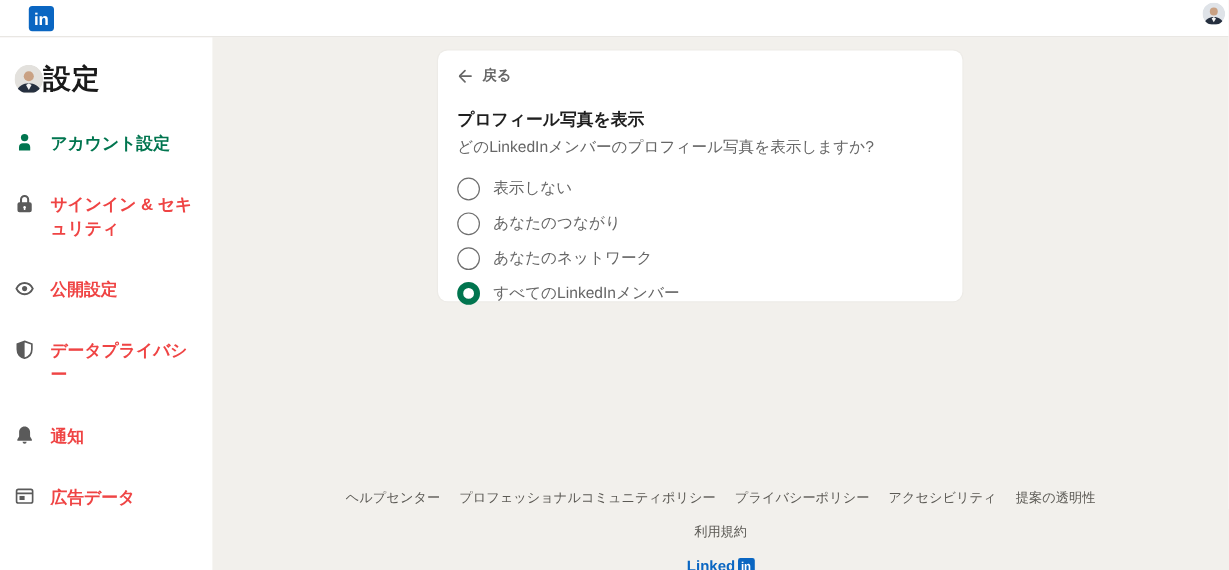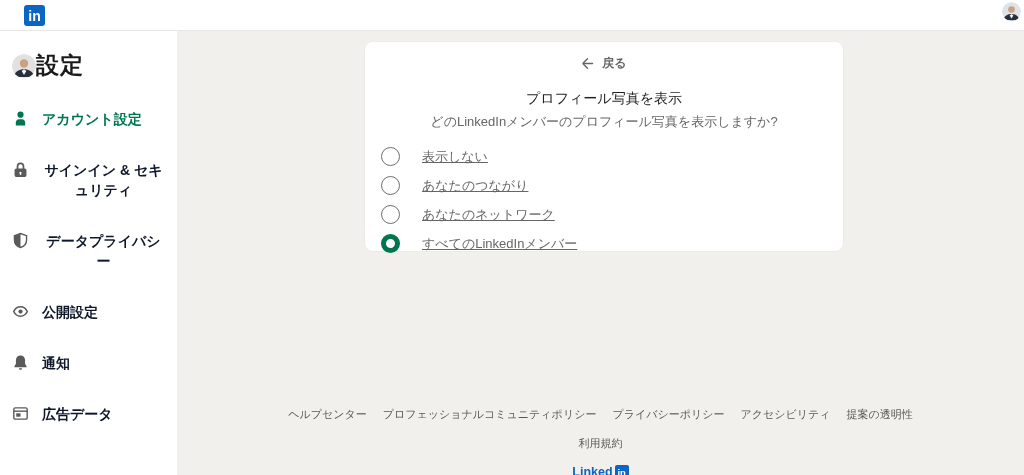--- a/index.html
+++ b/index.html
@@ -1,44 +1,44 @@
 <!DOCTYPE html>
 <html><head>
 <meta charset="utf-8">
 <style>
   * { margin: 0; padding: 0; box-sizing: border-box; }
   body { font-family: "Liberation Sans", "DejaVu Sans", sans-serif; }
-  .screen { position: relative; width: 1024px; height: 475px; background: #f2f0ec; overflow: hidden; text-align: center; }
+  .screen { position: relative; width: 1024px; height: 475px; background: #f2f0ec; overflow: hidden; }
 
   
   .topbar { position: absolute; top: 0; left: 0; right: 0; height: 31px; background: #fff; border-bottom: 1px solid #e9e7e3; z-index: 3; }
   .logo-badge { position: absolute; left: 24px; top: 5px; width: 21px; height: 21px; background: #0a66c2; border-radius: 3px; color: #fff; font-weight: bold; font-size: 14px; display: flex; align-items: center; justify-content: center; cursor: pointer; }
   .topbar-avatar { position: absolute; right: 3px; top: 2px; width: 19px; height: 19px; border-radius: 50%; overflow: hidden; cursor: pointer; }
   .avatar-svg { display: block; width: 100%; height: 100%; }
 
   
   .sidebar { position: absolute; top: 31px; left: 0; bottom: 0; width: 177px; background: #fff; padding: 19px 12px 0 12px; z-index: 2; }
   .sidebar-header { display: flex; align-items: center; margin-bottom: 28px; }
   .sidebar-avatar { width: 24px; height: 24px; border-radius: 50%; overflow: hidden; flex: 0 0 auto; }
   .sidebar-title { font-size: 23px; font-weight: bold; color: #1a1a1a; letter-spacing: 1px; }
   .nav { display: flex; flex-direction: column; gap: 31px; }
-  .nav-item { display: flex; align-items: flex-start; gap: 13px; font-size: 14px; font-weight: bold; line-height: 20px; color: #0f172a; cursor: pointer; }
+  .nav-item { display: flex; align-items: flex-start; gap: 13px; font-size: 14px; font-weight: bold; line-height: 20px; color: #ef4444; cursor: pointer; }
   .nav-icon { flex: 0 0 auto; width: 17px; height: 17px; margin-top: 1px; color: #5a5a5a; }
   .nav-item.active { color: #01754f; }
   .nav-item.active .nav-icon { color: #01754f; }
   .nav-icon svg { display: block; width: 100%; height: 100%; }
 
   
   .main { position: absolute; top: 31px; left: 177px; right: 0; bottom: 0; }
-  .card { position: absolute; left: 188px; top: 11px; width: 478px; height: 209px; background: #fff; border-radius: 8px; padding: 14px 16px; box-shadow: 0 0 0 1px rgba(0,0,0,0.02); }
+  .card { position: absolute; left: 188px; top: 11px; width: 437px; height: 209px; background: #fff; border-radius: 8px; padding: 14px 16px; box-shadow: 0 0 0 1px rgba(0,0,0,0.02); }
   .back-row { display: inline-flex; align-items: center; gap: 8px; color: #666; font-size: 12px; font-weight: bold; cursor: pointer; height: 14px; }
-  .card-title { margin-top: 16px; font-size: 14px; font-weight: normal; color: #1f1f1f; }
+  .card-title { margin-top: 16px; font-size: 14px; font-weight: bold; color: #1f1f1f; }
   .card-subtitle { margin-top: 5px; font-size: 13px; color: #666; }
   .options { margin-top: 16px; display: flex; flex-direction: column; gap: 10px; }
-  .option { display: flex; align-items: center; gap: 22px; height: 19px; font-size: 13px; color: #666; cursor: pointer; text-decoration: underline; }
+  .option { display: flex; align-items: center; gap: 11px; height: 19px; font-size: 13px; color: #666; cursor: pointer; }
   .radio { width: 19px; height: 19px; border-radius: 50%; border: 1.5px solid #6e6e6e; background: #fff; flex: 0 0 auto; }
   .radio.selected { border: 5.5px solid #01754f; }
 
   
   .footer { position: absolute; left: 0; right: 0; top: 376px; display: flex; flex-direction: column; align-items: center; gap: 14px; }
   .footer-row { display: flex; align-items: center; font-size: 11px; color: #5b5954; }
   .footer-row.r1 { gap: 16px; }
   .footer-row.r2 { gap: 27px; }
   .footer-link { cursor: pointer; white-space: nowrap; }
   .footer-logo { display: flex; align-items: center; gap: 2px; cursor: pointer; }
@@ -92,35 +92,35 @@
           <svg viewBox="0 0 16 16">
               <path fill="currentColor" d="M8 1.4A3.6 3.6 0 0 0 4.4 5v2.1H4A1.6 1.6 0 0 0 2.4 8.7v4.7A1.6 1.6 0 0 0 4 15h8a1.6 1.6 0 0 0 1.6-1.6V8.7A1.6 1.6 0 0 0 12 7.1h-.4V5A3.6 3.6 0 0 0 8 1.4zM6 7.1V5a2 2 0 1 1 4 0v2.1zM8 10a1.1 1.1 0 0 1 .6 2v1.2H7.4V12A1.1 1.1 0 0 1 8 10z"></path>
             </svg>
         </span>
         <span>サインイン &amp; セキュリティ</span>
       </div>
 
       <div class="nav-item">
         <span class="nav-icon">
           <svg viewBox="0 0 16 16">
+              <path d="M1.6 8C2.7 5.7 5.1 3.6 8 3.6S13.3 5.7 14.4 8C13.3 10.3 10.9 12.4 8 12.4S2.7 10.3 1.6 8z" fill="none" stroke="currentColor" stroke-width="1.5"></path>
+              <circle cx="8" cy="8" r="2" fill="currentColor"></circle>
+            </svg>
+        </span>
+        <span>公開設定</span>
+      </div>
+
+      <div class="nav-item">
+        <span class="nav-icon">
+          <svg viewBox="0 0 16 16">
               <path d="M8 1.4 13.7 3.5v4c0 3.3-2.2 6.1-5.7 7.1-3.5-1-5.7-3.8-5.7-7.1v-4z" fill="none" stroke="currentColor" stroke-width="1.3"></path>
               <path d="M8 1.4v13.2c-3.5-1-5.7-3.8-5.7-7.1v-4z" fill="currentColor"></path>
             </svg>
         </span>
         <span>データプライバシー</span>
-      </div>
-
-      <div class="nav-item">
-        <span class="nav-icon">
-          <svg viewBox="0 0 16 16">
-              <path d="M1.6 8C2.7 5.7 5.1 3.6 8 3.6S13.3 5.7 14.4 8C13.3 10.3 10.9 12.4 8 12.4S2.7 10.3 1.6 8z" fill="none" stroke="currentColor" stroke-width="1.5"></path>
-              <circle cx="8" cy="8" r="2" fill="currentColor"></circle>
-            </svg>
-        </span>
-        <span>公開設定</span>
       </div>
 
       <div class="nav-item">
         <span class="nav-icon">
           <svg viewBox="0 0 16 16">
               <path fill="currentColor" d="M8 1.4c-2.5 0-4.3 1.9-4.3 4.5v3.2L2.3 11.5v1h11.4v-1l-1.4-2.4V5.9C12.3 3.3 10.5 1.4 8 1.4z"></path>
               <path fill="currentColor" d="M6.4 13.3a1.6 1.6 0 0 0 3.2 0z"></path>
             </svg>
         </span>
         <span>通知</span>

